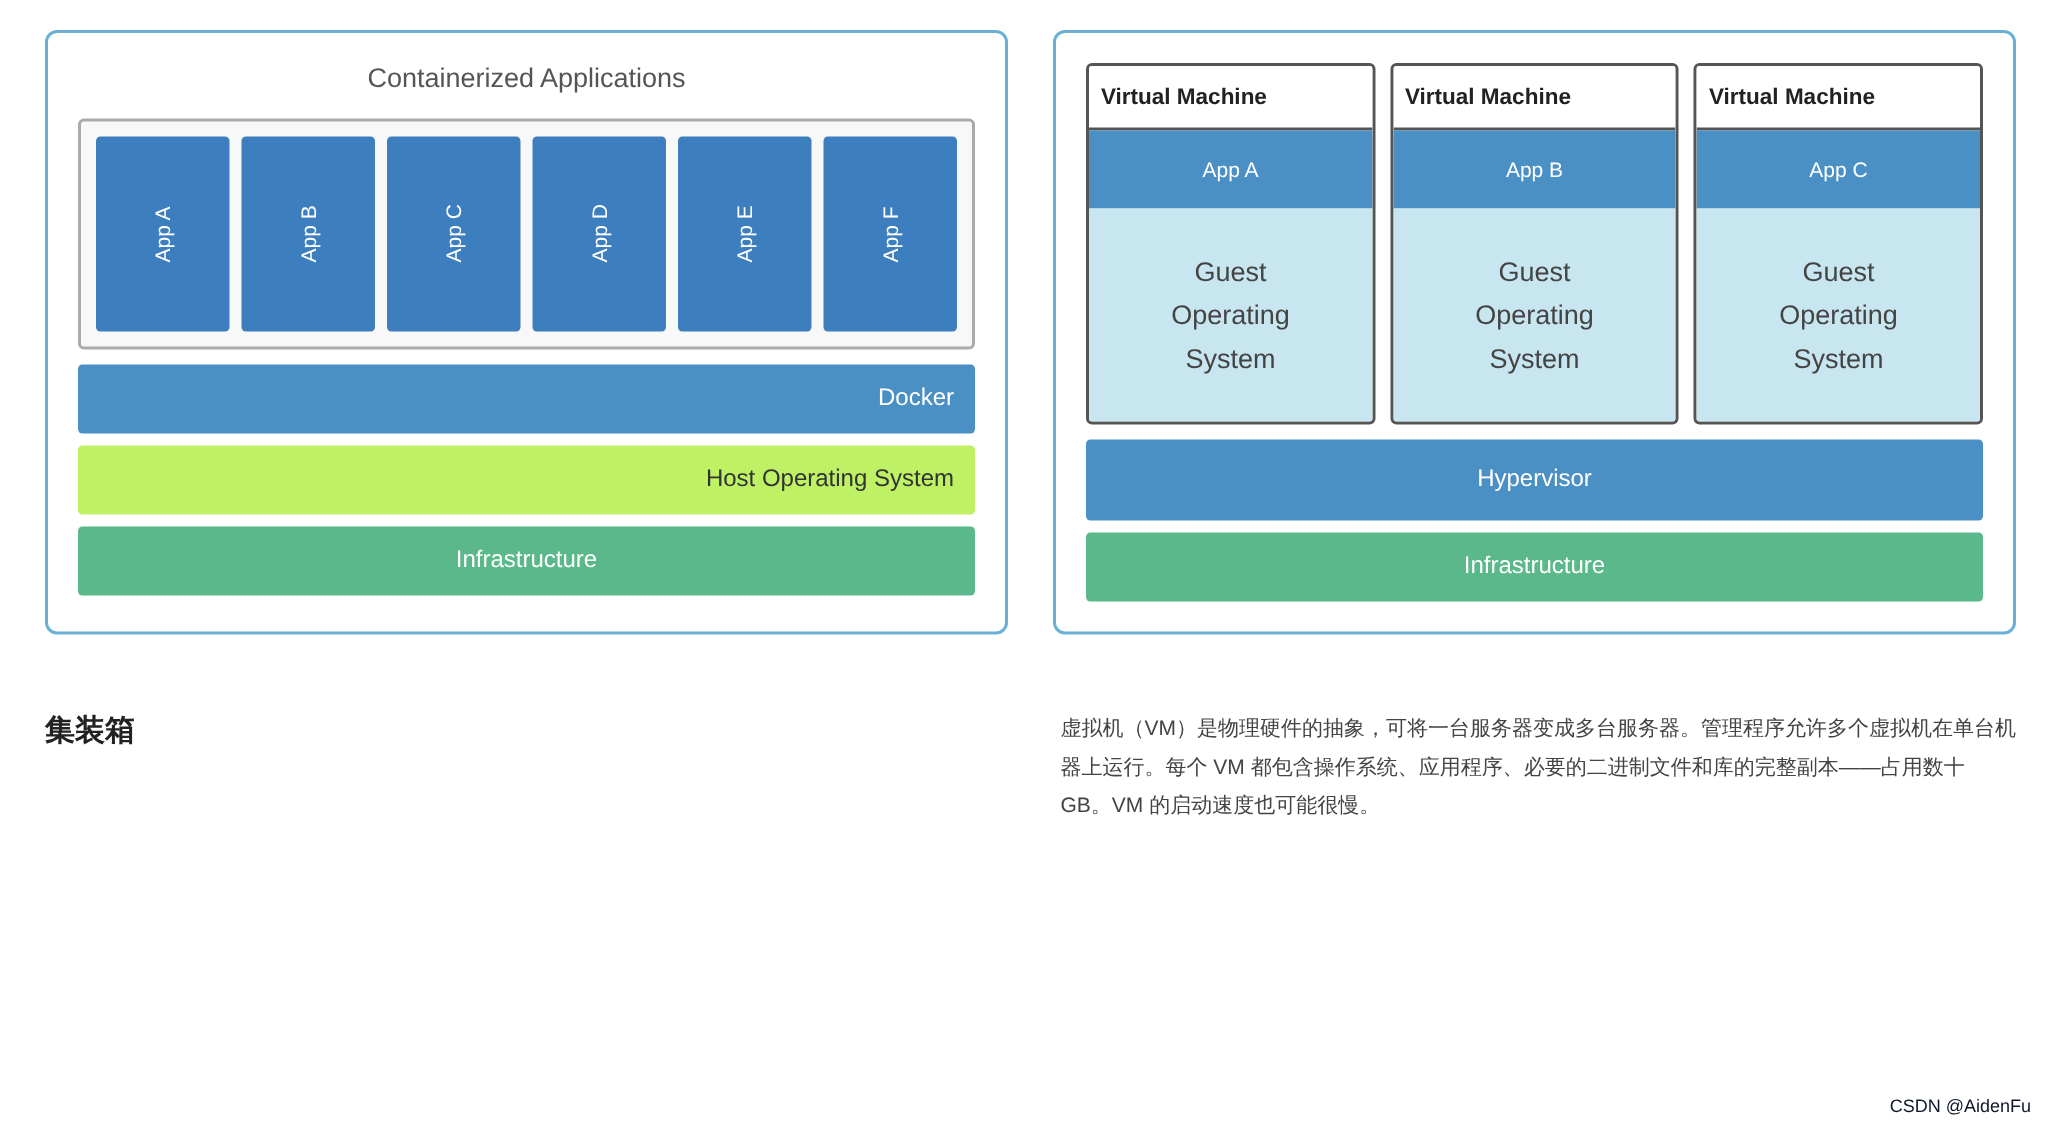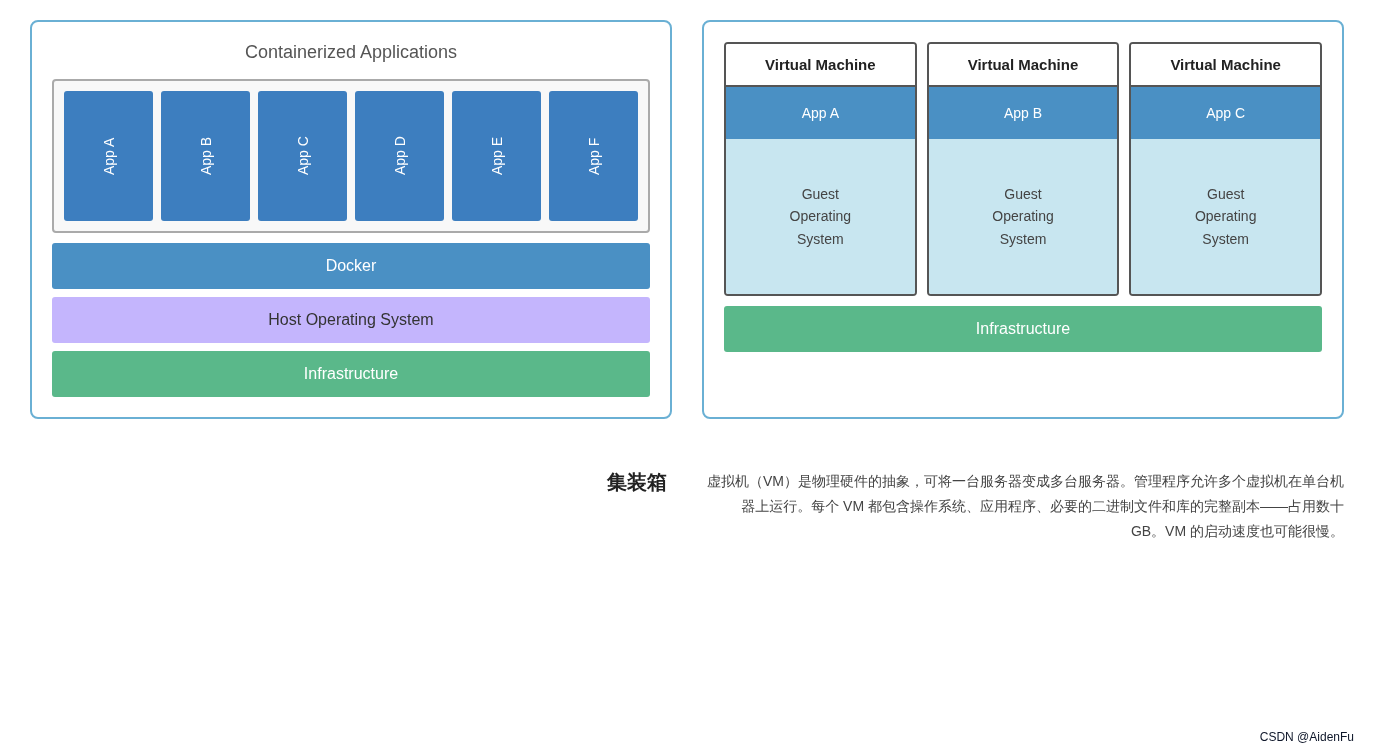--- a/index.html
+++ b/index.html
@@ -65,31 +65,31 @@
       transform: rotate(180deg);
       min-height: 130px;
       display: flex;
       align-items: center;
       justify-content: center;
     }
 
     .layer-docker {
       background: #4a90c4;
       color: #fff;
-      text-align: center;
+      text-align: right;
       padding: 14px;
       font-size: 16px;
       border-radius: 3px;
       margin-bottom: 8px;
     }
 
     .layer-host-os {
-      background: #c4b5fd;
+      background: #bef264;
       color: #333;
-      text-align: center;
+      text-align: right;
       padding: 14px;
       font-size: 16px;
       font-weight: 500;
       border-radius: 3px;
       margin-bottom: 8px;
     }
 
     .layer-infrastructure {
       background: #5ab88a;
       color: #fff;
@@ -120,57 +120,55 @@
       border-radius: 4px;
       overflow: hidden;
     }
 
     .vm-title-bar {
       background: #fff;
       border-bottom: 2px solid #555;
       padding: 12px 8px;
       font-size: 15px;
       font-weight: bold;
-      text-align: center;
       color: #222;
     }
 
     .vm-app-section {
       background: #4a90c4;
       color: #fff;
       text-align: center;
       padding: 18px 8px;
       font-size: 14px;
     }
 
     .vm-guest-os {
       background: #c8e6f0;
       color: #444;
       text-align: center;
-      padding: 44px 8px;
-      font-size: 14px;
+      padding: 28px 8px;
+      font-size: 18px;
       line-height: 1.6;
     }
 
     .layer-hypervisor {
       background: #4a90c4;
       color: #fff;
       text-align: center;
       padding: 18px;
       font-size: 16px;
       border-radius: 3px;
       margin-bottom: 8px;
     }
 
     
     .text-section {
       display: flex;
       gap: 40px;
       padding-top: 10px;
-      text-align: right;
     }
 
     .text-col {
       flex: 1;
     }
 
     .text-col h3 {
       font-size: 20px;
       font-weight: bold;
       color: #222;
@@ -236,20 +234,21 @@
         </div>
 
         <div class="vm-column">
           <div class="vm-title-bar">Virtual Machine</div>
           <div class="vm-app-section">App C</div>
           <div class="vm-guest-os">Guest<br>Operating<br>System</div>
         </div>
 
       </div>
 
+      <div class="layer-hypervisor">Hypervisor</div>
       <div class="layer-infrastructure">Infrastructure</div>
     </div>
 
   </div>
 
   <div class="text-section">
 
     <div class="text-col">
       <h3>集装箱</h3>
     </div>

